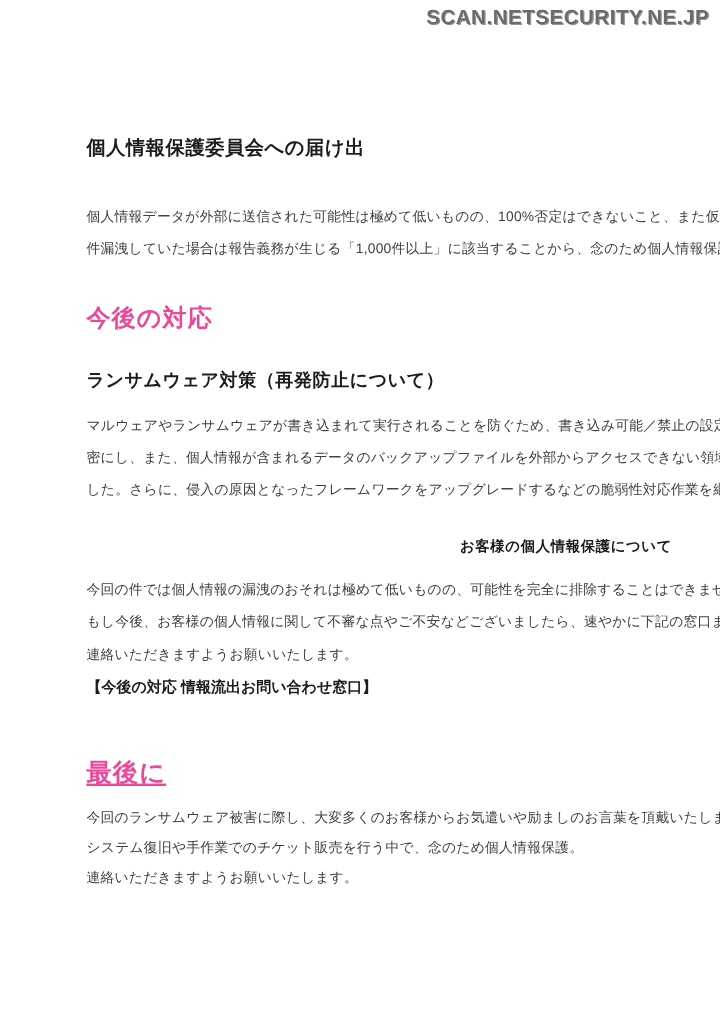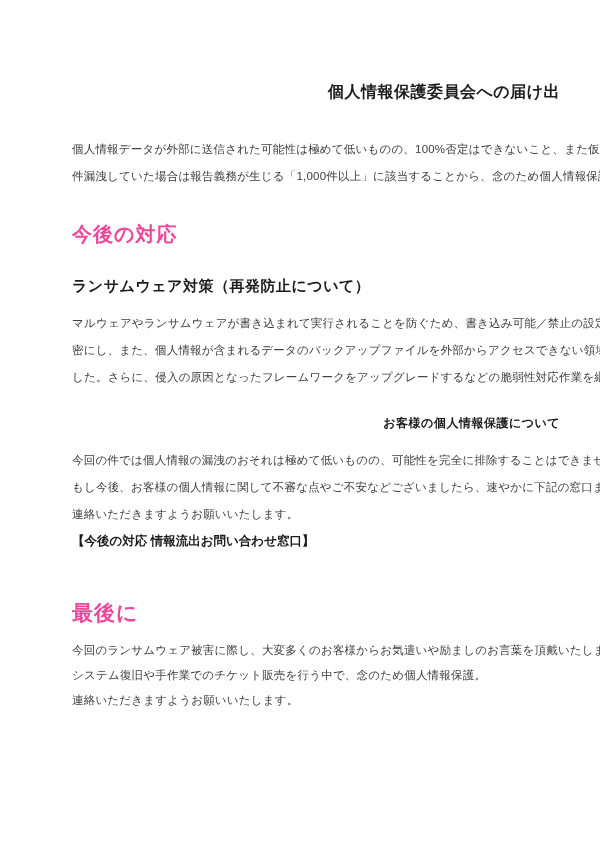--- a/index.html
+++ b/index.html
@@ -50,38 +50,39 @@
     color: #3d3d3d;
     letter-spacing: 0.2px;
   }
   .para .line {
     white-space: nowrap;
     line-height: 27px;
   }
   .para.tight .line { line-height: 25px; }
 
   
-  #sec1-heading   { margin-top: 82px; text-align: right; }
+  #sec1-heading   { margin-top: 114px; }
   #sec1-para      { margin-top: 35px; }
   #future-heading { margin-top: 32px; font-size: 20px; line-height: 24px; }
   #ransom-heading { margin-top: 31px; font-size: 15px; line-height: 18px; }
   #ransom-para    { margin-top: 15px; }
   #privacy-heading{ margin-top: 23px; font-size: 12px; line-height: 18px; text-align: right; }
   #privacy-para   { margin-top: 15px; }
   #contact-title  { margin-top: 5px; font-size: 12.5px; line-height: 16px; font-weight: 700; color: #1c1c1c; }
   #contact-email  { margin-top: 8px; font-size: 12.5px; line-height: 16px; color: #3d3d3d; }
   #contact-email .email-value { margin-left: 14px; color: #3a3a3a; }
-  #closing-heading{ margin-top: 51px; font-size: 21px; line-height: 26px; }
+  #closing-heading{ margin-top: 51px; font-size: 21px; line-height: 26px; text-decoration: underline; }
   #closing-para   { margin-top: 12px; }
 </style>
 </head>
 <body>
 
 <div class="page">
 
+  <div class="watermark">SCAN.NETSECURITY.NE.JP</div>
 
   <div class="content">
 
     <h3 class="h-small" id="sec1-heading">個人情報保護委員会への届け出</h3>
 
     <div class="para" id="sec1-para">
       <div class="line">個人情報データが外部に送信された可能性は極めて低いものの、100%否定はできないこと、また仮に全</div>
       <div class="line">件漏洩していた場合は報告義務が生じる「1,000件以上」に該当することから、念のため個人情報保護</div>
     </div>
 

